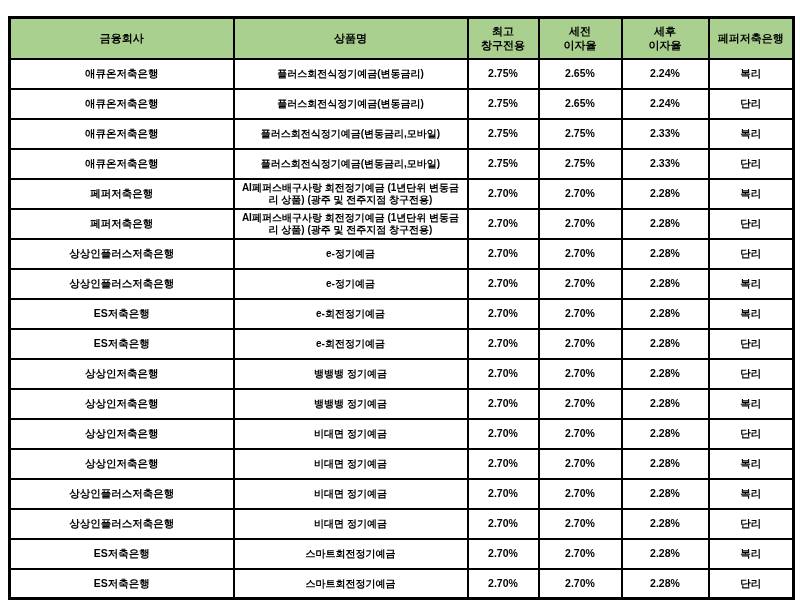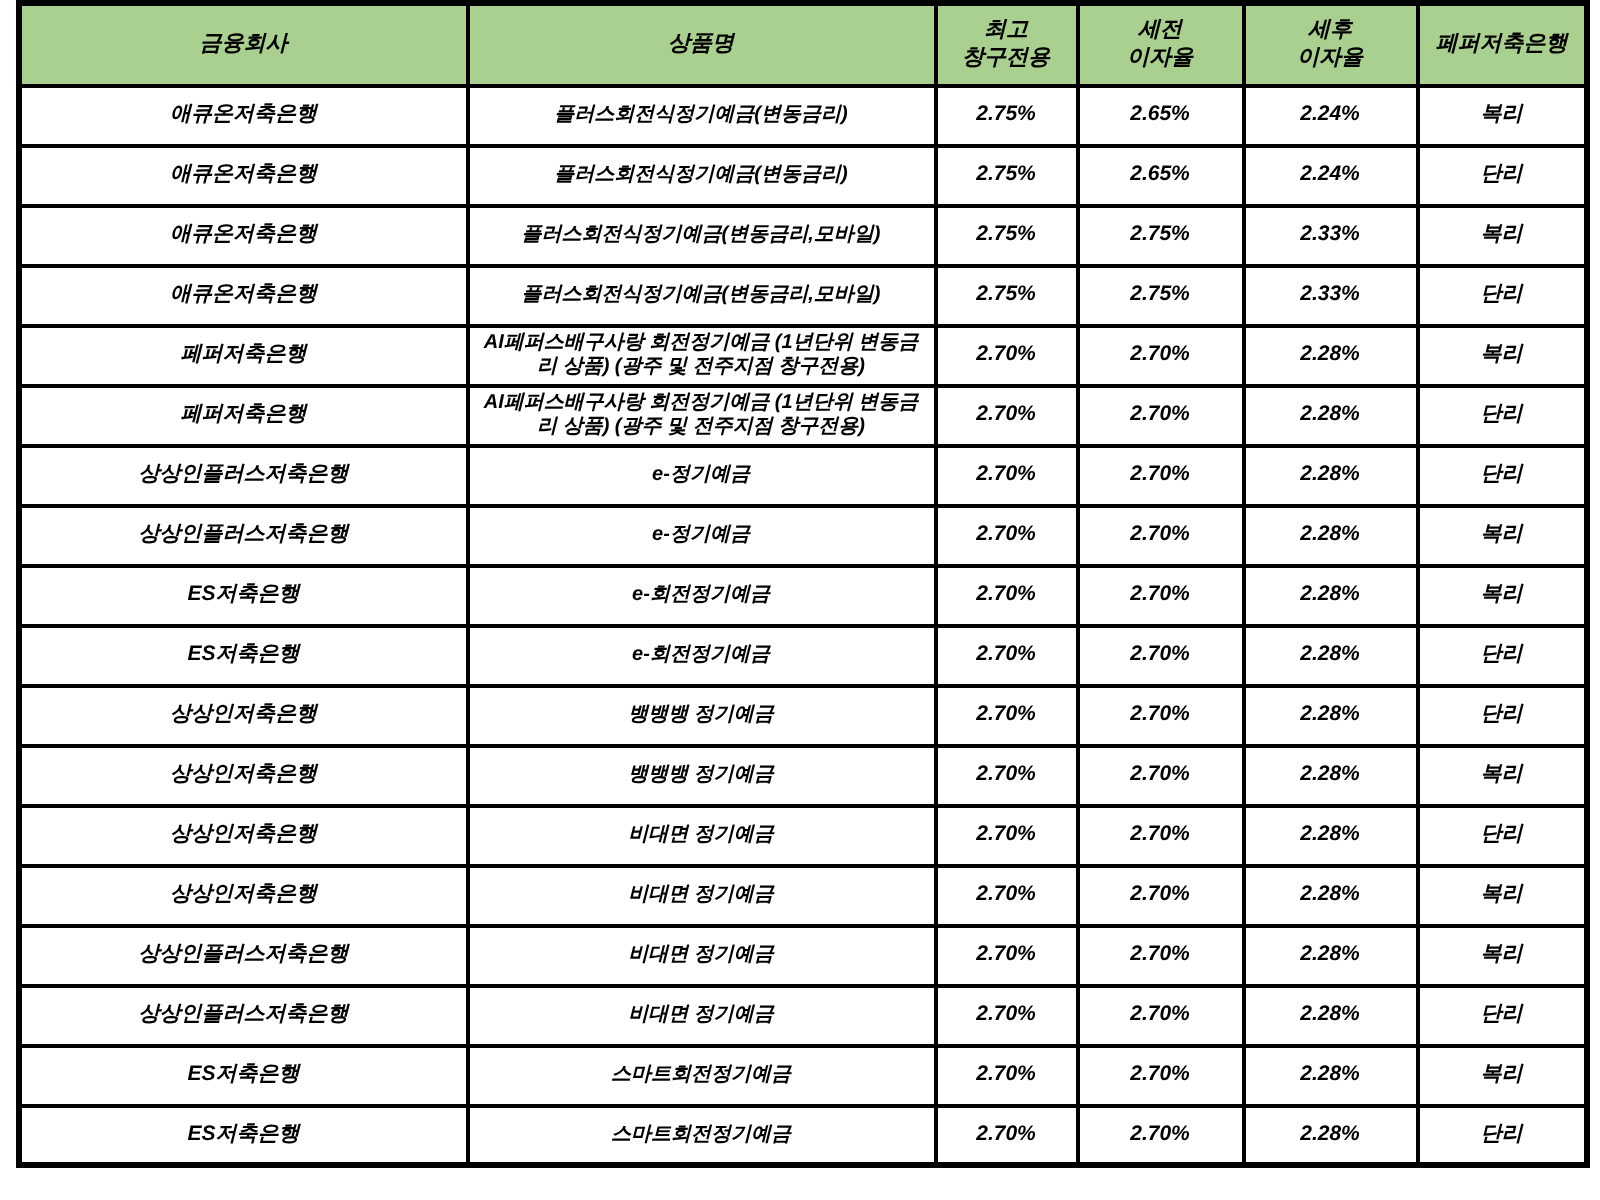--- a/index.html
+++ b/index.html
@@ -3,21 +3,21 @@
 <meta charset="utf-8">
 <style>
   * { box-sizing: border-box; }
   html, body { margin: 0; padding: 0; }
   body {
     width: 800px; height: 600px;
     background: #ffffff;
     font-family: "Liberation Sans", "DejaVu Sans", sans-serif;
     position: relative;
   }
-  .table-wrap { position: absolute; left: 8px; top: 0; font-style: italic; }
+  .table-wrap { position: absolute; left: 8px; top: 16px; }
   table {
     border-collapse: collapse;
     table-layout: fixed;
     width: 784px;
     border: 3px solid var(--border-color, #000);
   }
   th, td {
     border: 2px solid var(--border-color, #000);
     text-align: center;
     vertical-align: middle;

